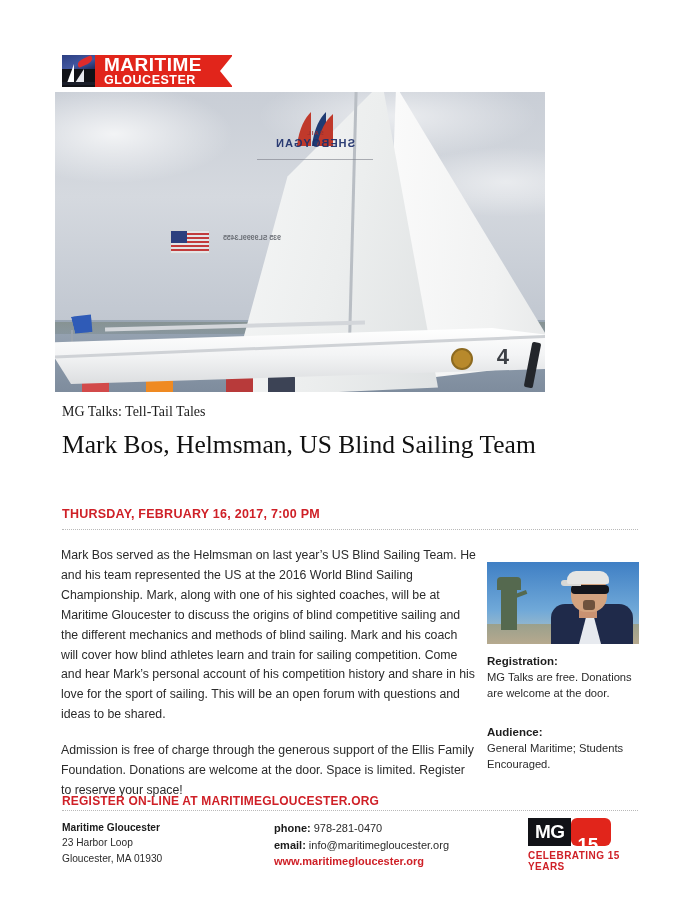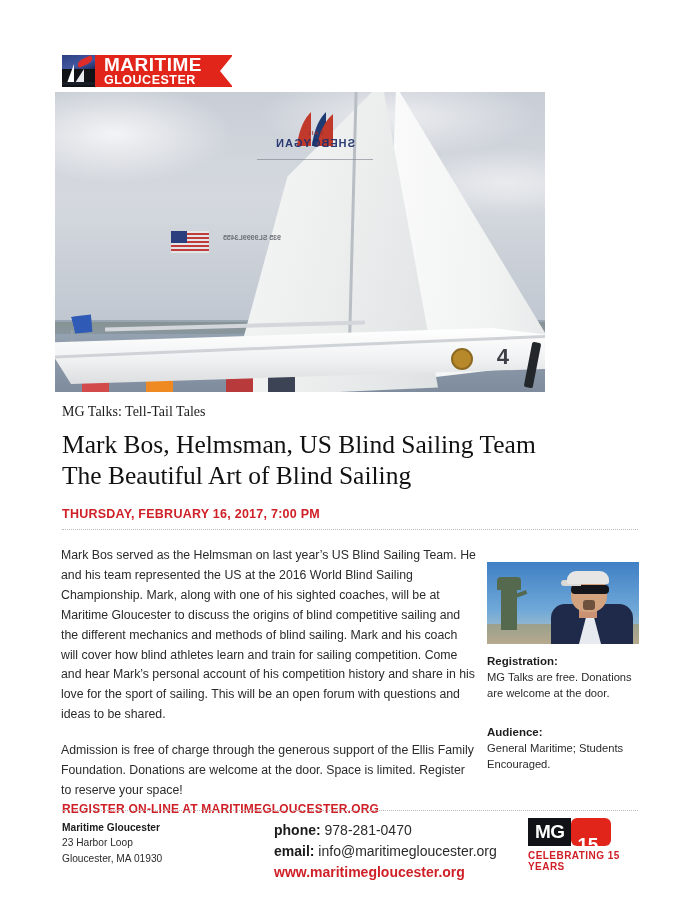--- a/index.html
+++ b/index.html
@@ -353,21 +353,20 @@
   .body-col p:last-child { margin-bottom: 8px; }
 
   .register {
     position: absolute;
     left: 62px;
     top: 794px;
     font-size: 12px;
     font-weight: bold;
     letter-spacing: .2px;
     color: #cf2027;
-    margin-top: 8px;
   }
 
   
   .rail {
     position: absolute;
     left: 487px;
     top: 562px;
     width: 152px;
   }
   .headshot {
@@ -469,21 +468,21 @@
     font-size: 10.2px;
     line-height: 1.5;
     color: #2b2b2b;
   }
   .foot-org .strong { font-weight: bold; color: #1b1b1b; }
 
   .foot-contact {
     position: absolute;
     left: 274px;
     top: 820px;
-    font-size: 14px;
+    font-size: 11px;
     line-height: 1.5;
     color: #2b2b2b;
   }
   .foot-contact .lbl { font-weight: bold; color: #1b1b1b; }
   .foot-contact .site {
     color: #cf2027;
     font-weight: bold;
   }
 
   
@@ -597,21 +596,20 @@
 
     <div class="hull"></div>
     <div class="deckline"></div>
     <div class="hulldecal"></div>
     <div class="hullnum">4</div>
     <div class="rudder"></div>
   </div>
 
   <div class="kicker">MG Talks: Tell-Tail Tales</div>
   <div class="headline1">Mark Bos, Helmsman, US Blind Sailing Team</div>
-  <div class="headline2">The Beautiful Art of Blind Sailing</div>
   <div class="eventdate">THURSDAY, FEBRUARY 16, 2017, 7:00 PM</div>
 
   <div class="rule rule-top"></div>
 
   <div class="body-col">
     <p>Mark Bos served as the Helmsman on last year’s US Blind Sailing Team. He and his team represented the US at the 2016 World Blind Sailing Championship. Mark, along with one of his sighted coaches, will be at Maritime Gloucester to discuss the origins of blind competitive sailing and the different mechanics and methods of blind sailing. Mark and his coach will cover how blind athletes learn and train for sailing competition.  Come and hear Mark’s personal account of his competition history and share in his love for the sport of sailing. This will be an open forum with questions and ideas to be shared.</p>
     <p>Admission is free of charge through the generous support of the Ellis Family Foundation. Donations are welcome at the door. Space is limited. Register to reserve your space!</p>
   </div>
 
   <div class="register">REGISTER ON-LINE AT MARITIMEGLOUCESTER.ORG</div>

